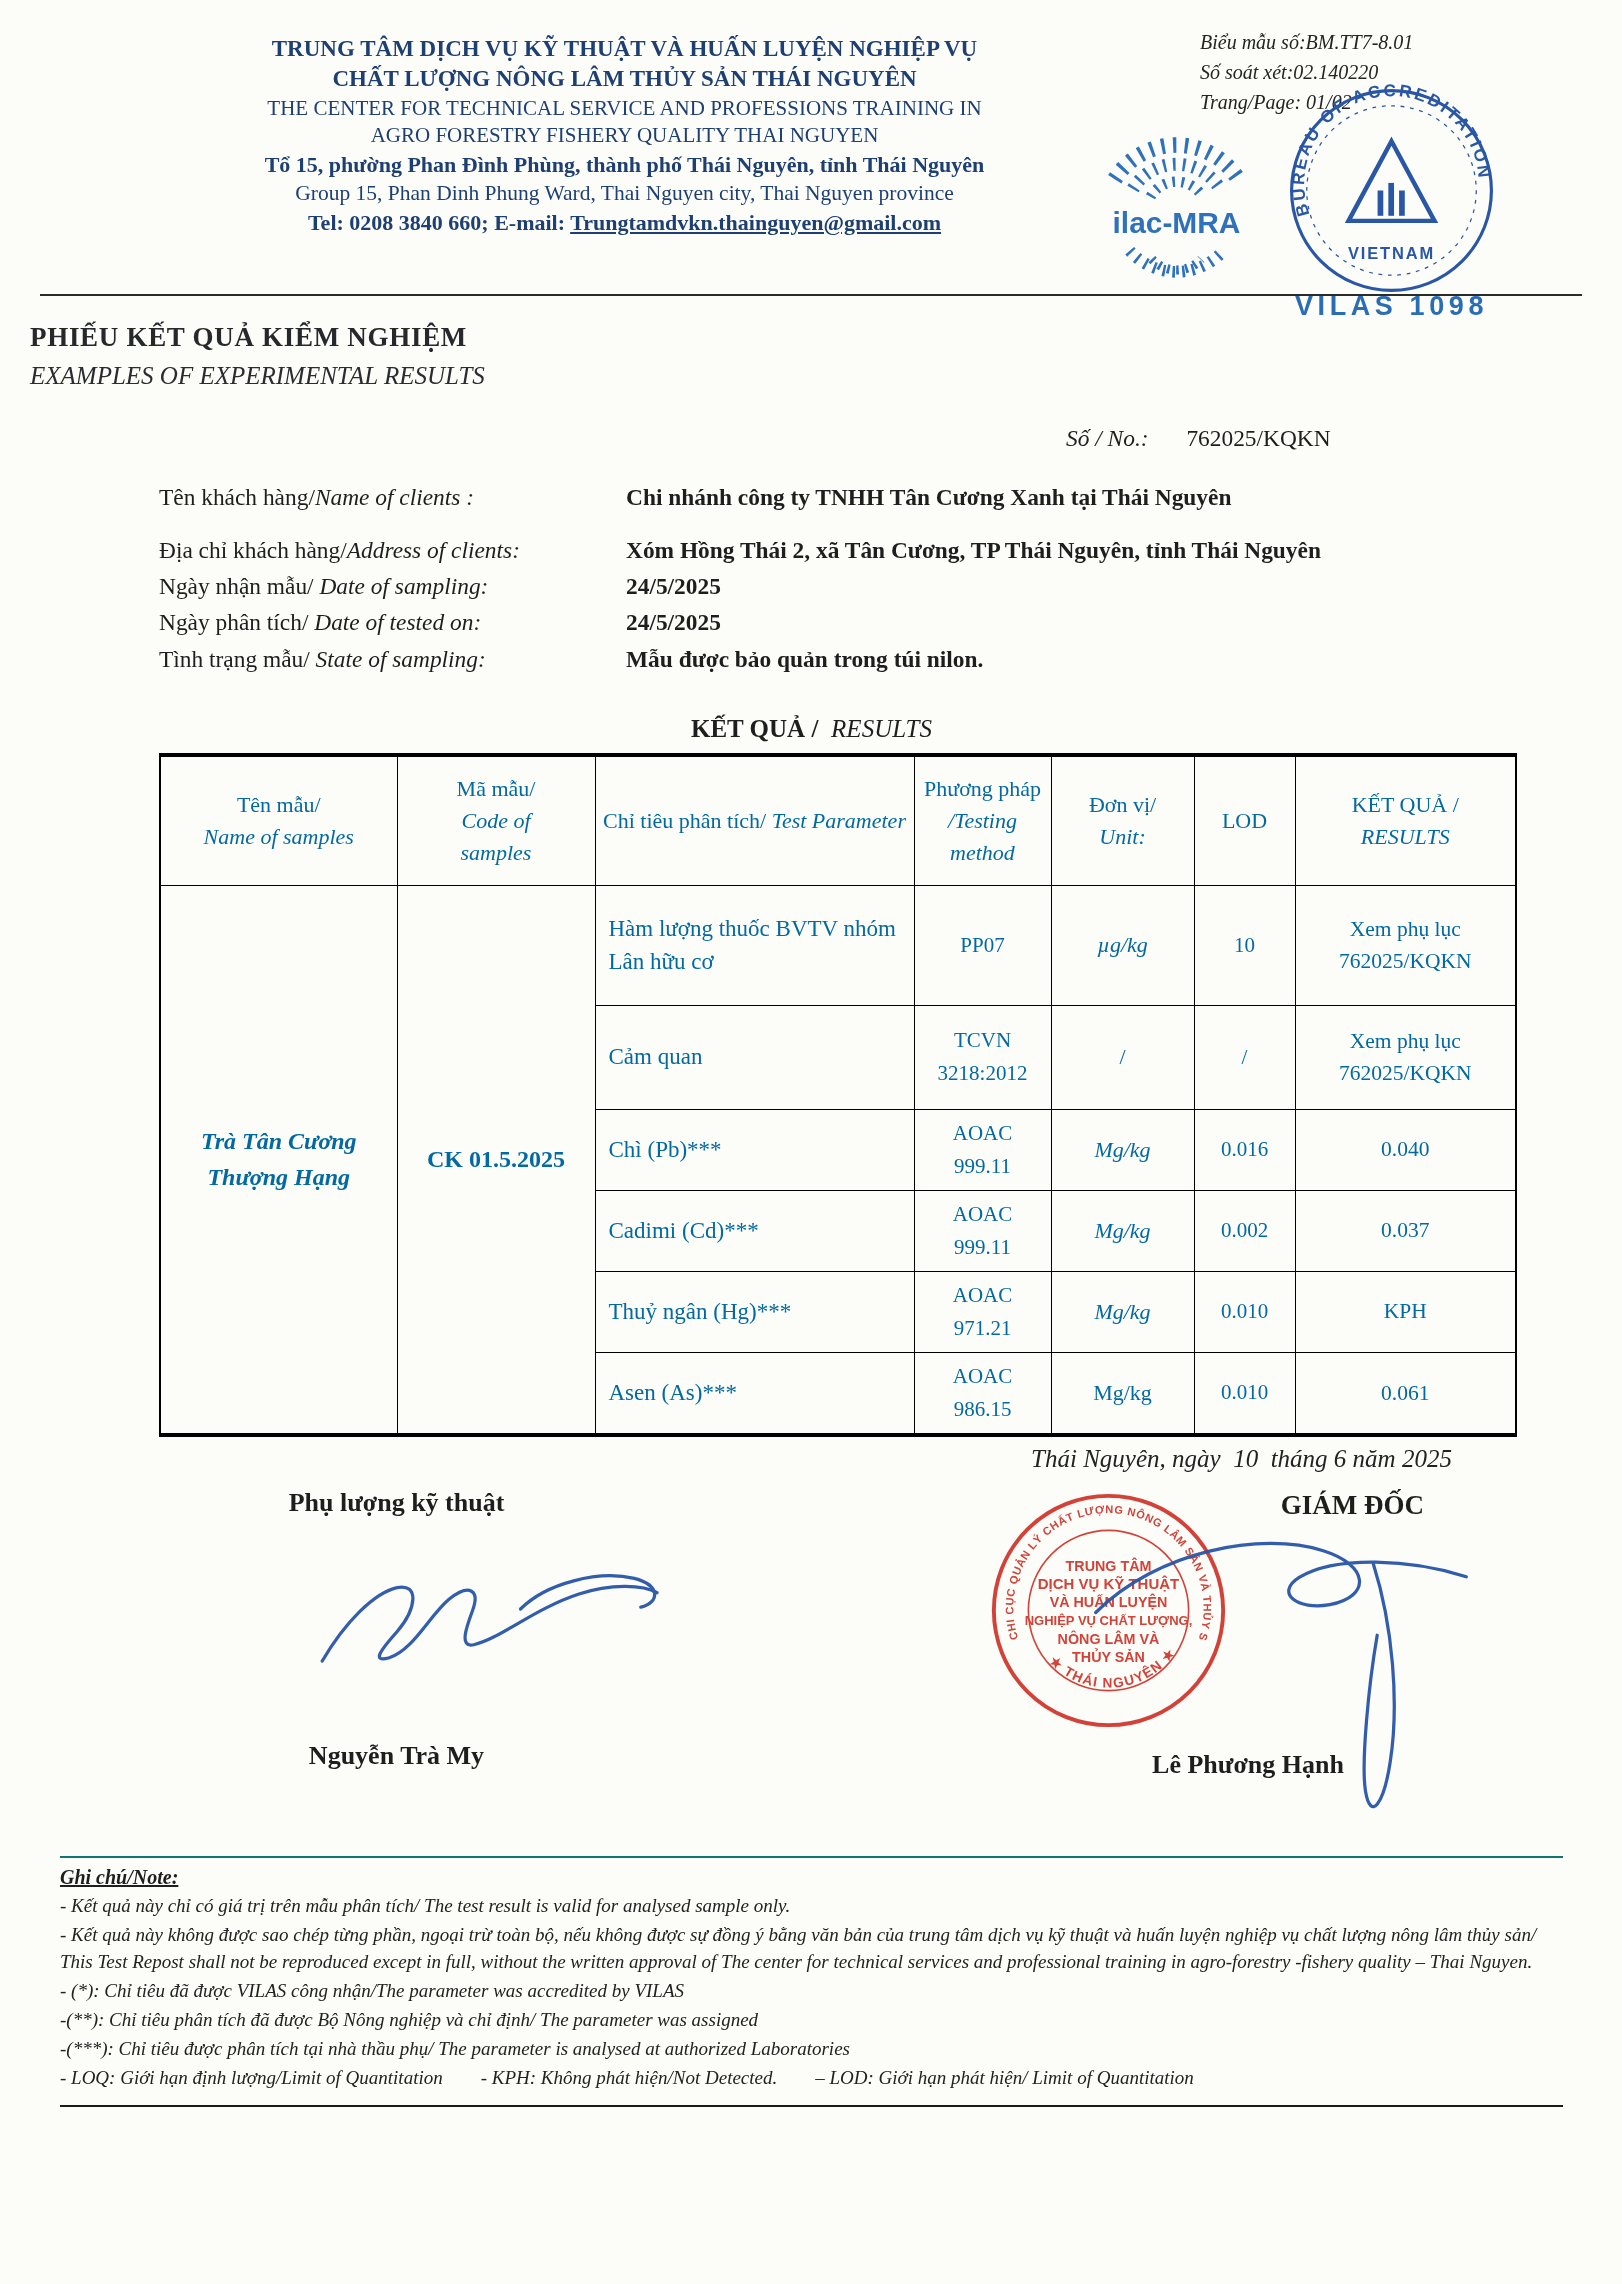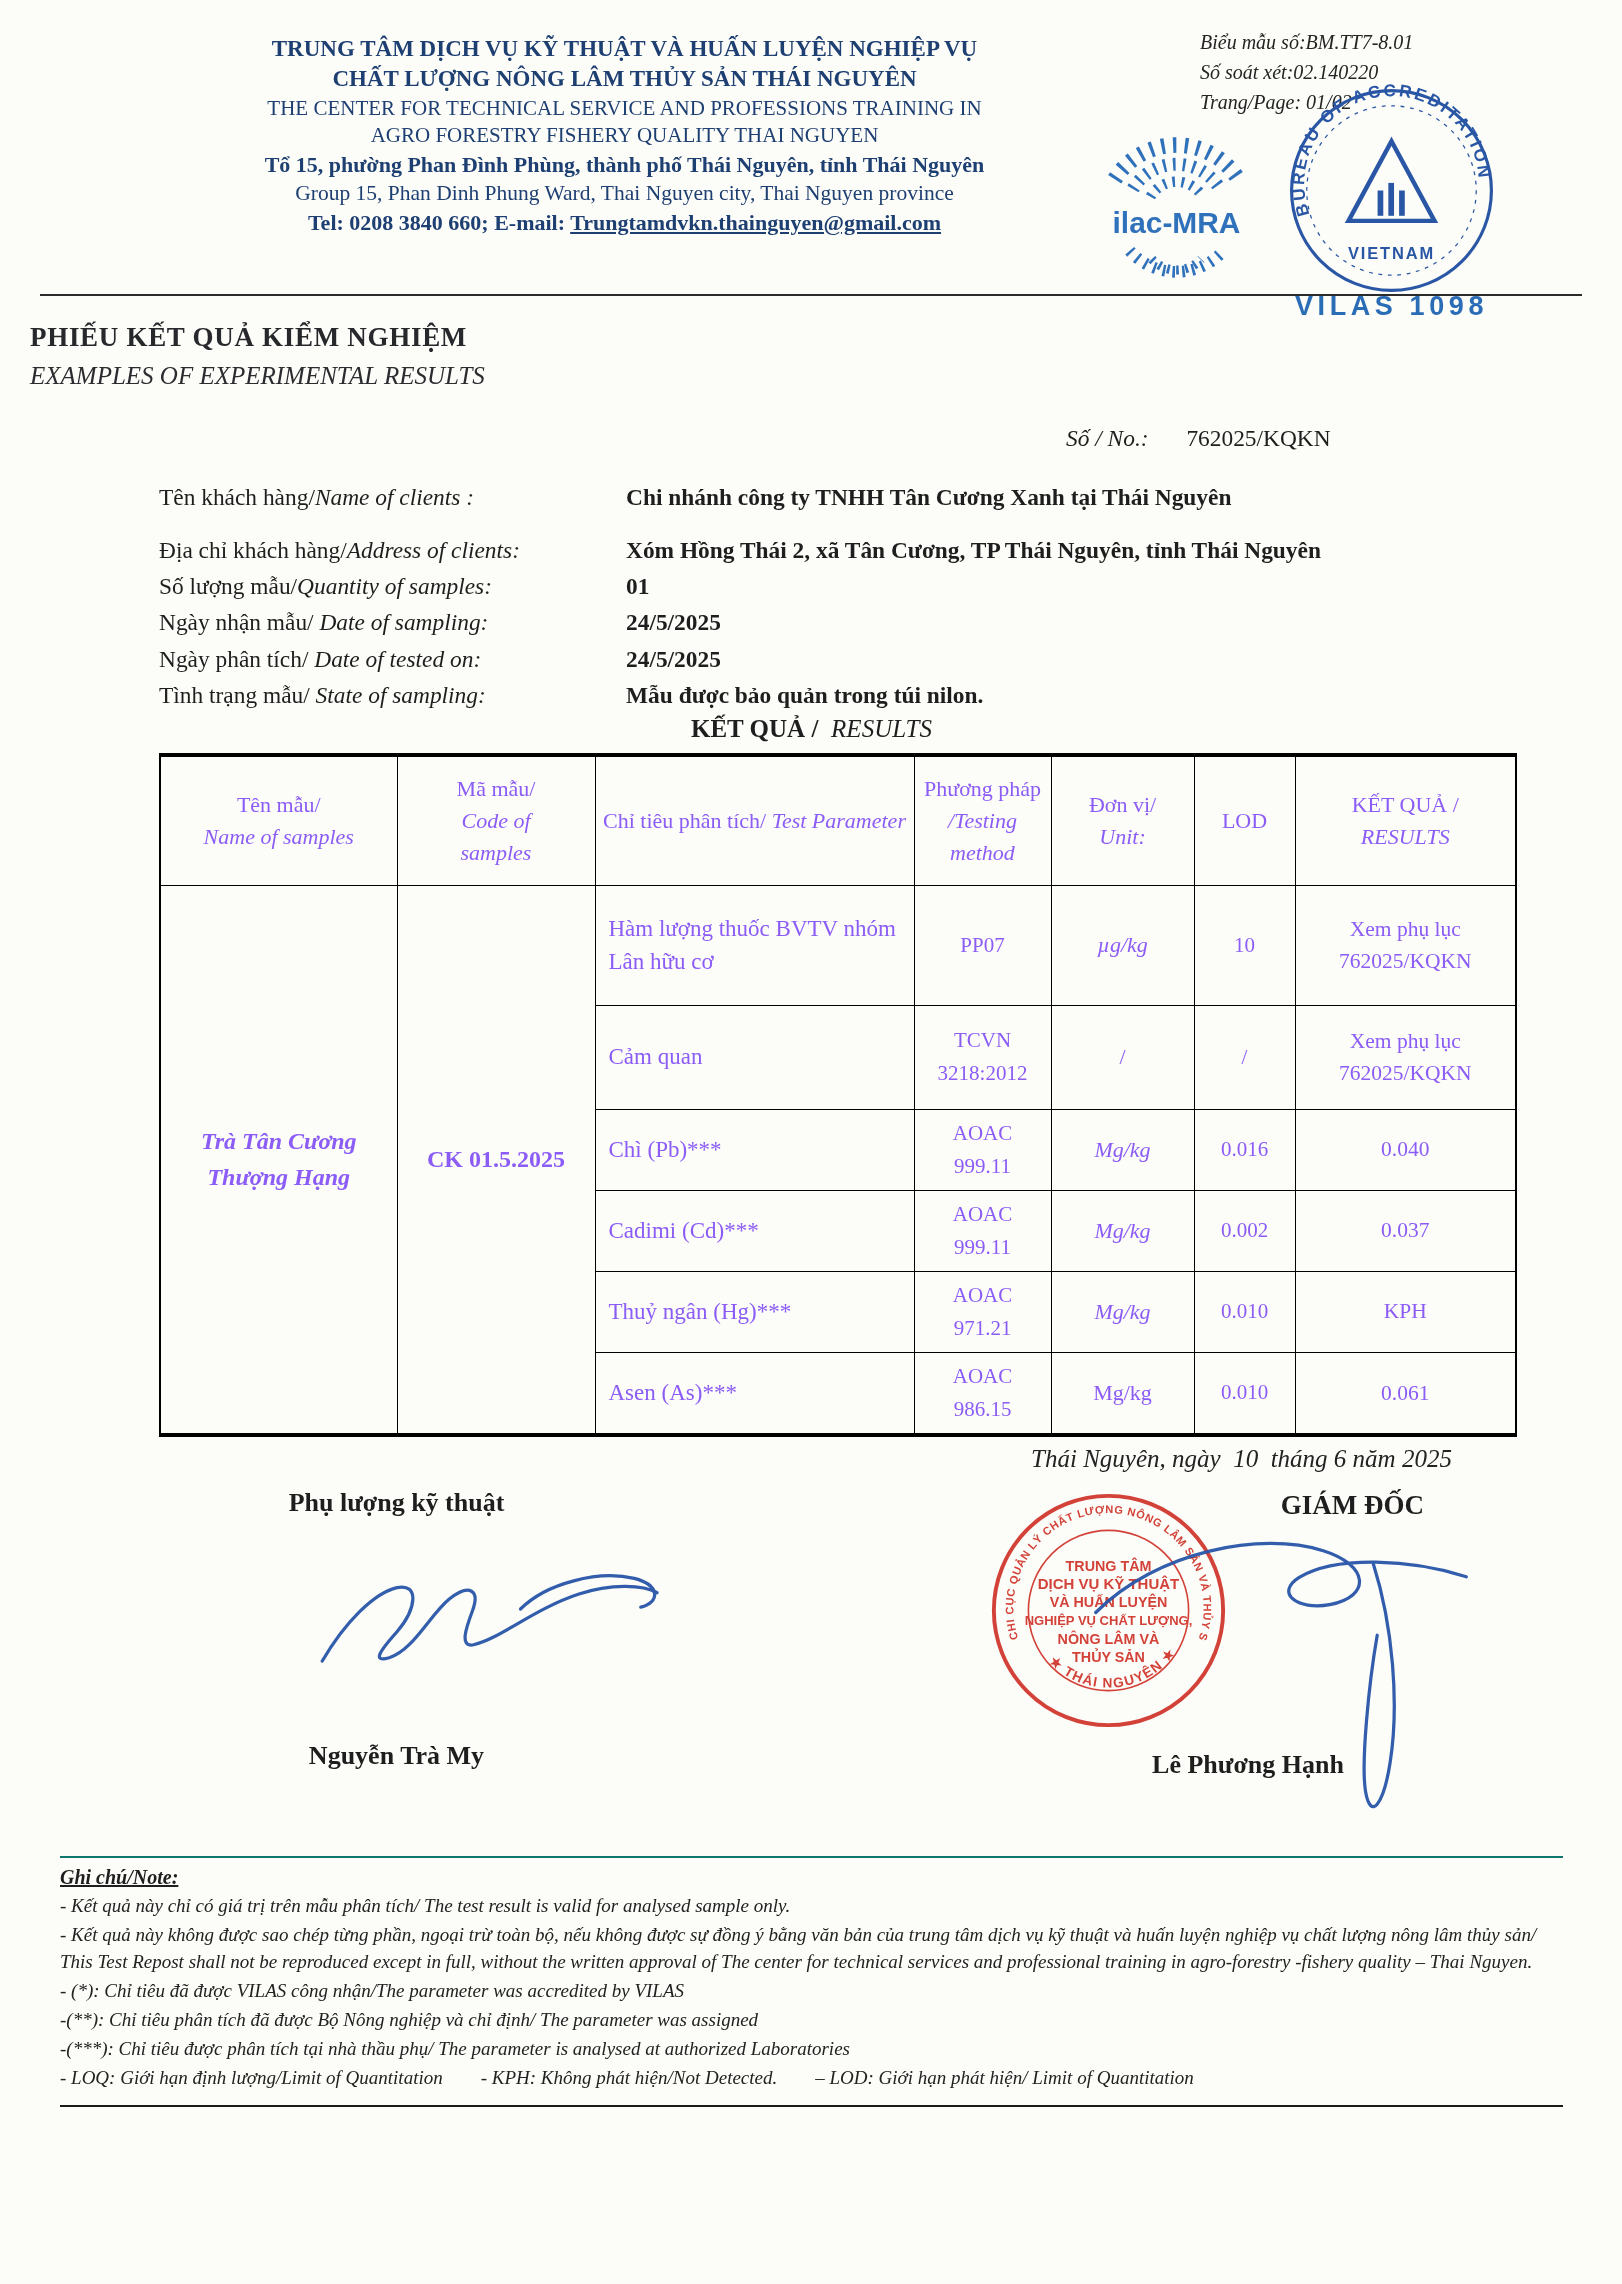--- a/index.html
+++ b/index.html
@@ -35,21 +35,21 @@
   .c-row.gap{margin-bottom:22px;}
   .c-row .en{font-style:italic;}
   .c-row .val{position:absolute;left:467px;top:0;font-weight:bold;white-space:nowrap;}
   
   .results-title{position:absolute;top:715px;left:0;width:1623px;text-align:center;font-size:25px;}
   .results-title .vi{font-weight:bold;}
   .results-title .en{font-style:italic;margin-left:6.5px;}
   .rt{position:absolute;top:753px;left:159px;width:1356px;border-collapse:collapse;
       border-top:4.6px solid #000;border-bottom:4.6px solid #000;
       border-left:2px solid #000;border-right:2px solid #000;
-      font-size:22px;color:#8b5cf6;table-layout:fixed;}
+      font-size:22px;color:#0369a1;table-layout:fixed;}
   .rt th,.rt td{border:1.3px solid #000;text-align:center;vertical-align:middle;padding:3.9px 6.5px;font-weight:normal;}
   .rt thead tr{height:130px;}
   .rt th .en{font-style:italic;}
   .rt th div{line-height:1.45;}
   tr.r1{height:120px;} tr.r2{height:104px;}
   tr.r3,tr.r4,tr.r5{height:81px;} tr.r6{height:83px;}
   td.sample{font-weight:bold;font-style:italic;font-size:24px;line-height:1.5;}
   td.code{font-weight:bold;font-size:24px;}
   td.param{text-align:left;padding-left:13px;font-size:23px;line-height:1.45;}
   td.method{font-size:21px;line-height:1.55;padding:3.9px 15.6px;}
@@ -146,24 +146,20 @@
   </div>
 
   <div class="client">
     <div class="c-row gap">
       <span class="lbl"><span>Tên khách hàng/</span><span class="en">Name of clients :</span></span>
       <span class="val">Chi nhánh công ty TNHH Tân Cương Xanh tại Thái Nguyên</span>
     </div>
     <div class="c-row">
       <span class="lbl"><span>Địa chỉ khách hàng/</span><span class="en">Address of clients:</span></span>
       <span class="val">Xóm Hồng Thái 2, xã Tân Cương, TP Thái Nguyên, tỉnh Thái Nguyên</span>
-    </div>
-    <div class="c-row">
-      <span class="lbl"><span>Số lượng mẫu/</span><span class="en">Quantity of samples:</span></span>
-      <span class="val">01</span>
     </div>
     <div class="c-row">
       <span class="lbl"><span>Ngày nhận mẫu/ </span><span class="en">Date of sampling:</span></span>
       <span class="val">24/5/2025</span>
     </div>
     <div class="c-row">
       <span class="lbl"><span>Ngày phân tích/ </span><span class="en">Date of tested on:</span></span>
       <span class="val">24/5/2025</span>
     </div>
     <div class="c-row">

